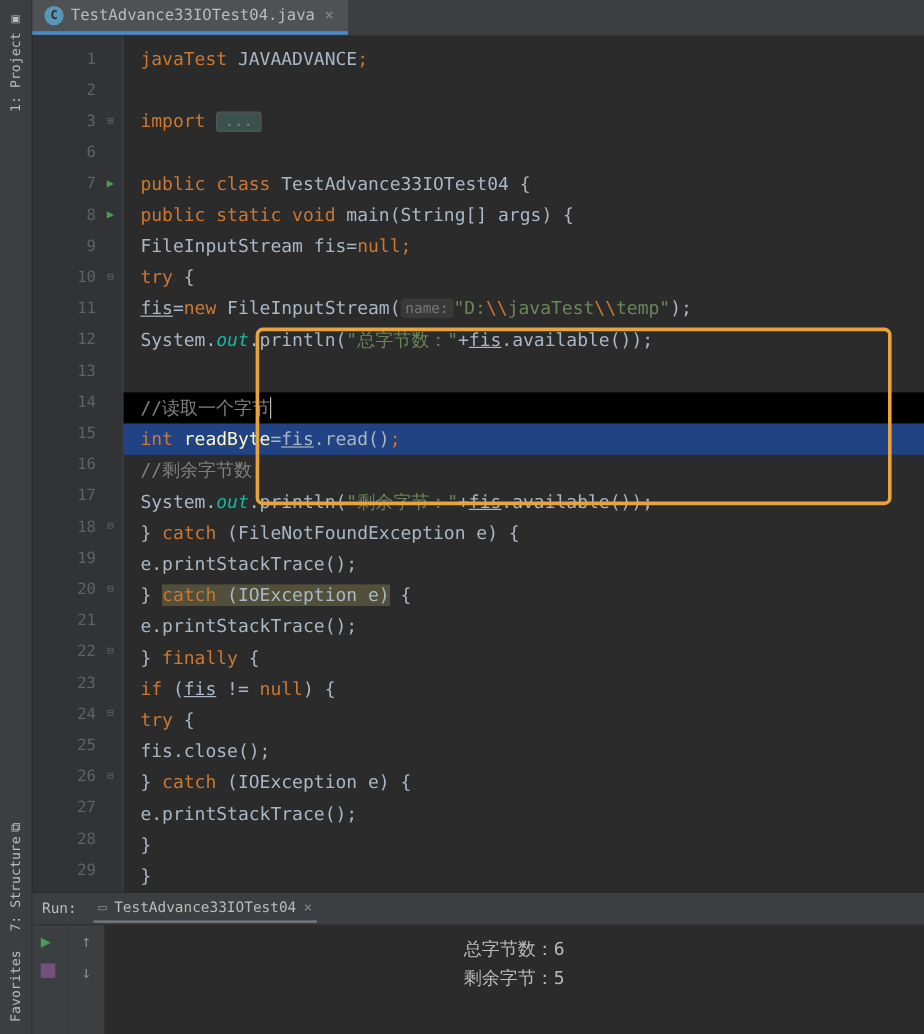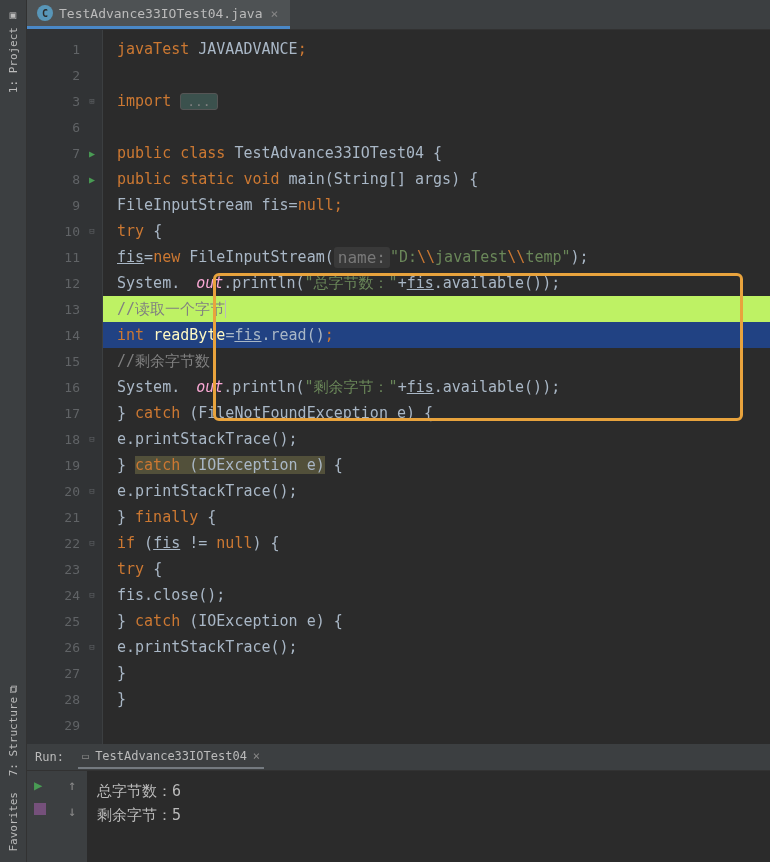--- a/index.html
+++ b/index.html
@@ -105,35 +105,35 @@
 }
 .code-line {
   height: 26px;
   display: flex;
   align-items: center;
   padding-left: 14px;
   white-space: pre;
   font-size: 15px;
   position: relative;
 }
-.hl-caret { background: #bef264; }
+.hl-caret { background: #000000; margin-top: 31px; }
 .hl-select { background: #214283; }
 .highlight-box {
   position: absolute;
   border: 3px solid #e8a33d;
   border-radius: 6px;
   pointer-events: none;
   z-index: 5;
 }
 .kw { color: #cc7832; }
 .str { color: #6a8759; }
 .esc { color: #cc7832; }
 .comment { color: #808080; }
-.param-hint { color: #787878; background: #393939; padding: 1px 4px; border-radius: 3px; font-size: 16px; }
-.field-italic { font-style: italic; color: #f9a8d4; margin-left: 16px; }
+.param-hint { color: #787878; background: #393939; padding: 1px 4px; border-radius: 3px; font-size: 12px; }
+.field-italic { font-style: italic; color: #14b8a6; }
 .underline { text-decoration: underline; text-decoration-color: #a9b7c6; }
 .warn-box { background: #52503a; }
 .fold-pill { background: #3b514d; color: #808080; padding: 0 6px; border-radius: 3px; border: 1px solid #555; font-size: 13px; }
 .caret {
   display: inline-block;
   width: 1px;
   height: 18px;
   background: #bbbbbb;
   vertical-align: middle;
 }
@@ -178,21 +178,21 @@
   align-items: center;
   padding-top: 6px;
   gap: 10px;
 }
 .run-output {
   flex: 1;
   padding: 8px 10px;
   font-size: 15px;
   color: #bbbbbb;
 }
-.run-output div { line-height: 24px; }
+.run-output div { line-height: 24px; text-align: center; }
 .play-icon { color: #499c54; font-size: 14px; }
 .stop-icon { width: 12px; height: 12px; background: #75507b; }
 .arrow-icon { color: #888; font-size: 14px; }
 </style>
 </head>
 <body>
 
 <div class="left-gutter">
   <div class="vert-tab project">
     <span>1: Project</span>

